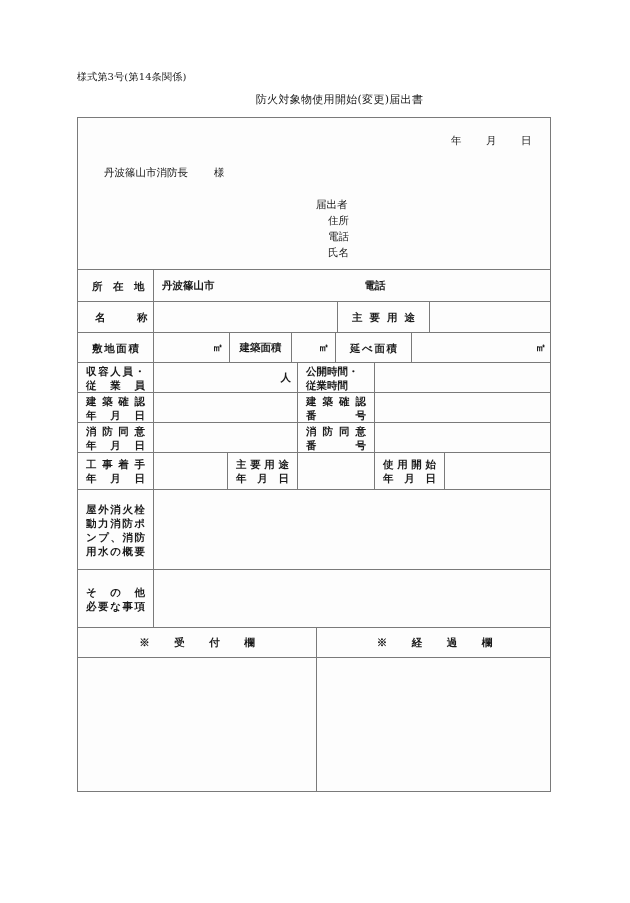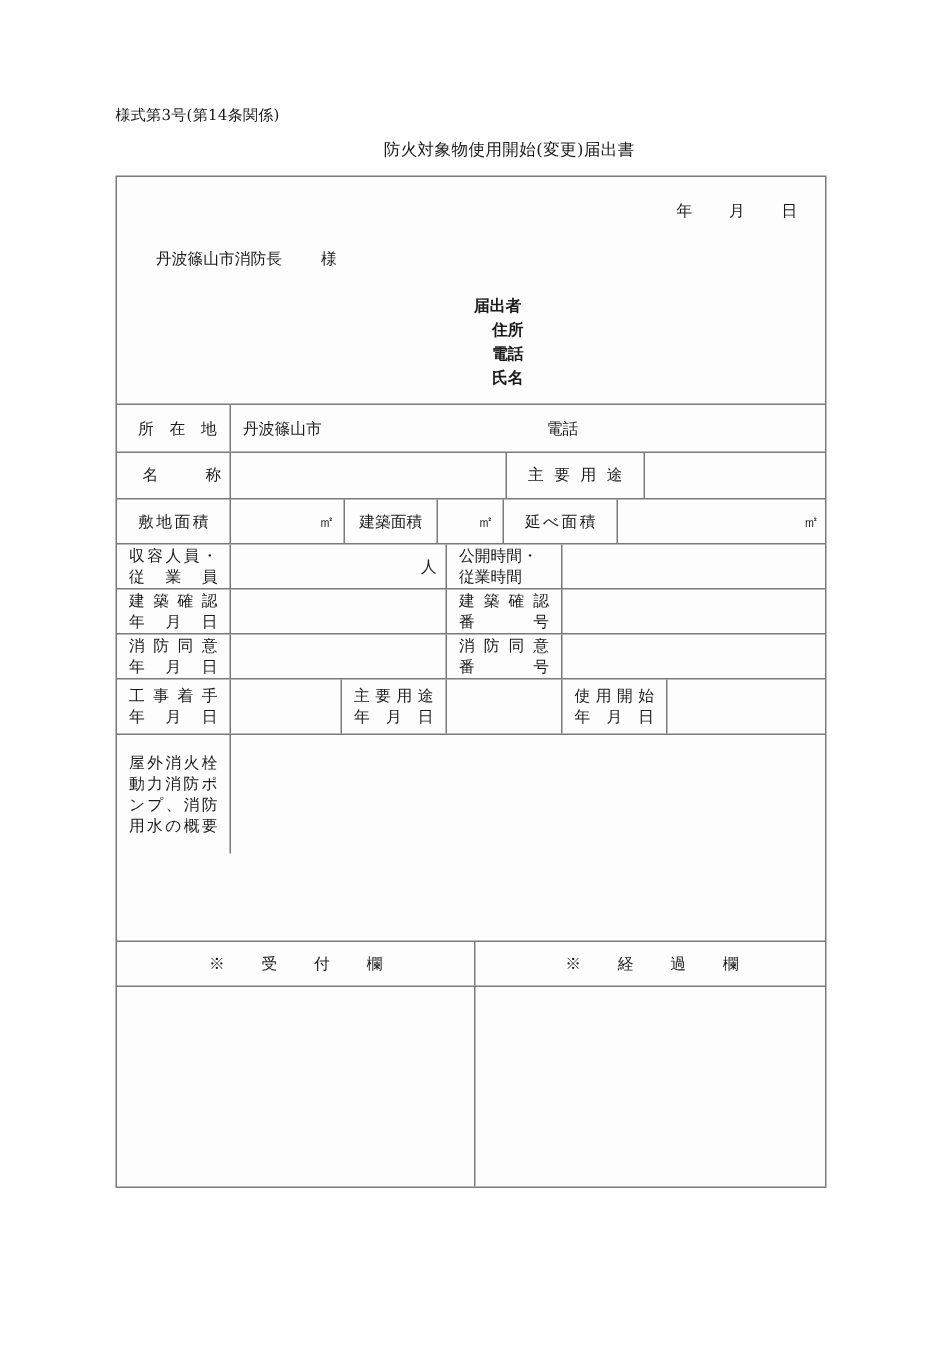--- a/index.html
+++ b/index.html
@@ -61,20 +61,21 @@
     right: 0;
     box-sizing: border-box;
   }
   .cell {
     position: absolute;
     box-sizing: border-box;
     font-size: 10.5px;
     display: flex;
     align-items: center;
     white-space: nowrap;
+    font-weight: bold;
   }
   .bt { border-top: 1px solid #7a7a7a; }
   .bl { border-left: 1px solid #7a7a7a; }
 
   
   .lbl {
     justify-content: center;
     padding: 0 6px;
   }
   .lbl-just {
@@ -121,21 +122,20 @@
     font-size: 10.5px;
   }
   .addressee .sama { margin-left: 26px; }
 
   .submitter {
     position: absolute;
     left: 238px;
     top: 78px;
     font-size: 10.5px;
     line-height: 16px;
-    font-weight: bold;
   }
   .submitter .sub-head { display: block; }
   .submitter .sub-item { display: block; padding-left: 12px; }
 
   
   .recv-label {
     display: block;
     text-align: center;
     width: 100%;
     font-size: 10.5px;
@@ -297,20 +297,29 @@
         <span class="lbl-just">屋外消火栓</span>
         <span class="lbl-just">動力消防ポ</span>
         <span class="lbl-just">ンプ、消防</span>
         <span class="lbl-just">用水の概要</span>
       </div>
       <div class="cell bl lbl-left" style="left:75px;top:0;width:399px;height:79px;align-items:flex-start;padding-top:6px;">
         <span></span>
       </div>
     </div>
 
+    <div class="row bt" style="top:451px;height:58px;">
+      <div class="cell lbl-multi" style="left:0;top:0;width:75px;height:57px;">
+        <span class="lbl-just">そ　の　他</span>
+        <span class="lbl-just">必要な事項</span>
+      </div>
+      <div class="cell bl lbl-left" style="left:75px;top:0;width:399px;height:57px;align-items:flex-start;padding-top:6px;">
+        <span></span>
+      </div>
+    </div>
 
     <div class="row bt" style="top:509px;height:30px;">
       <div class="cell ctr" style="left:0;top:0;width:238px;height:29px;">
         <span class="recv-label">※　受　付　欄</span>
       </div>
       <div class="cell bl ctr" style="left:238px;top:0;width:236px;height:29px;">
         <span class="recv-label">※　経　過　欄</span>
       </div>
     </div>
 

